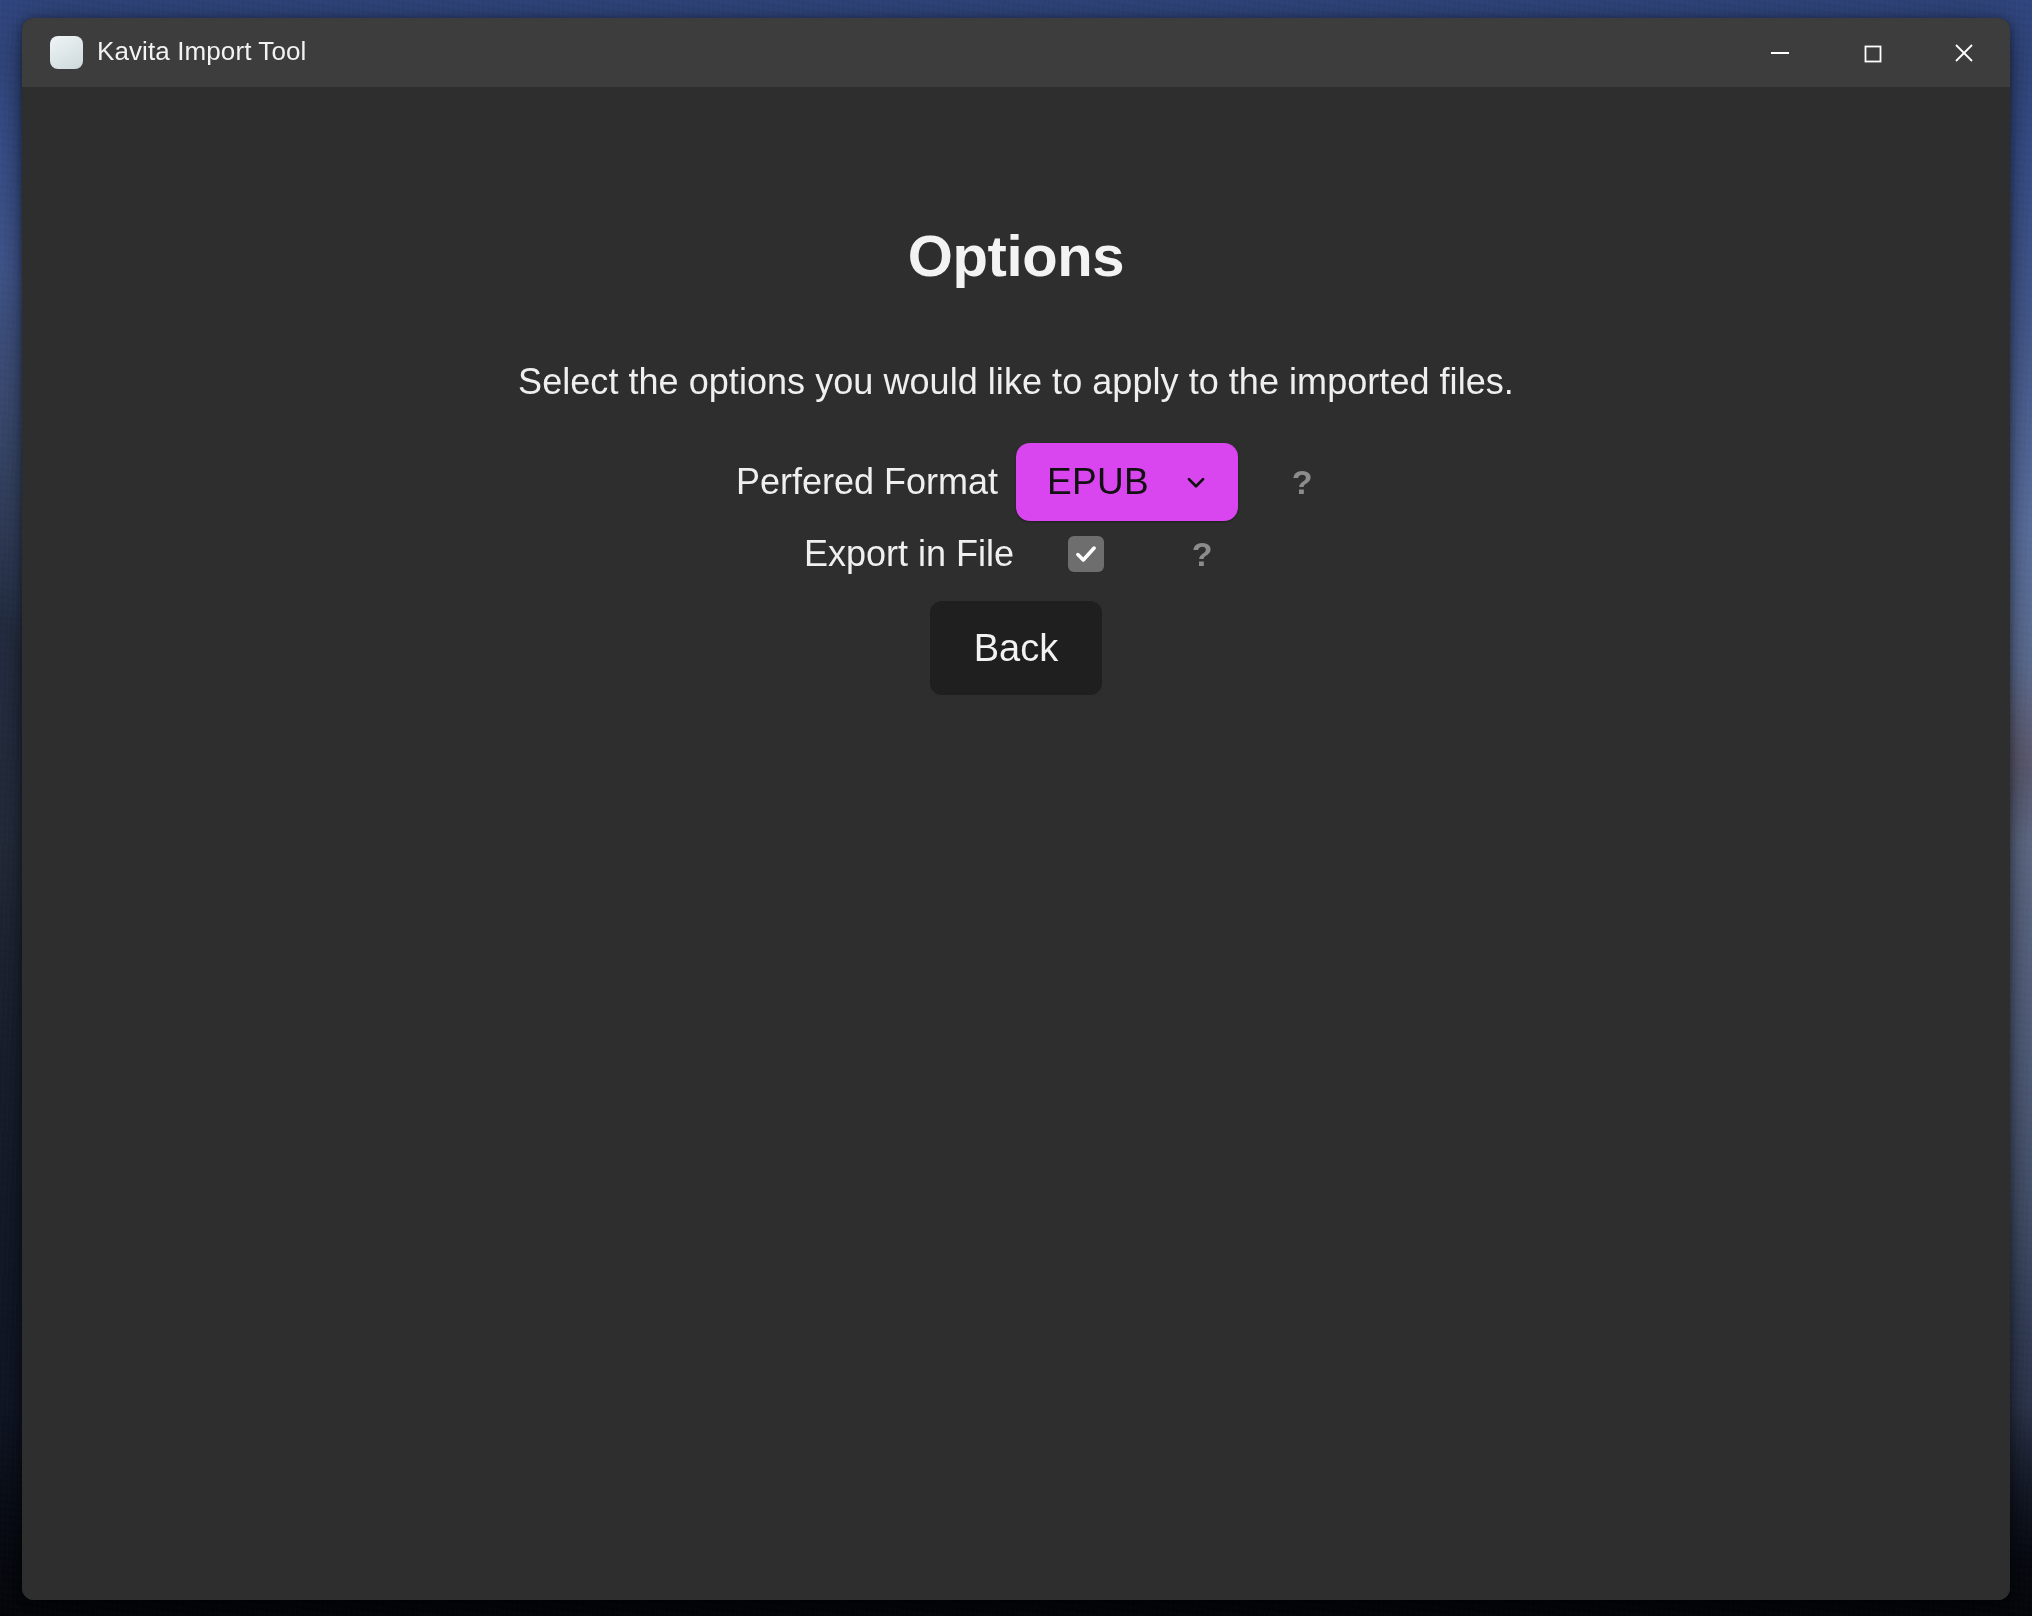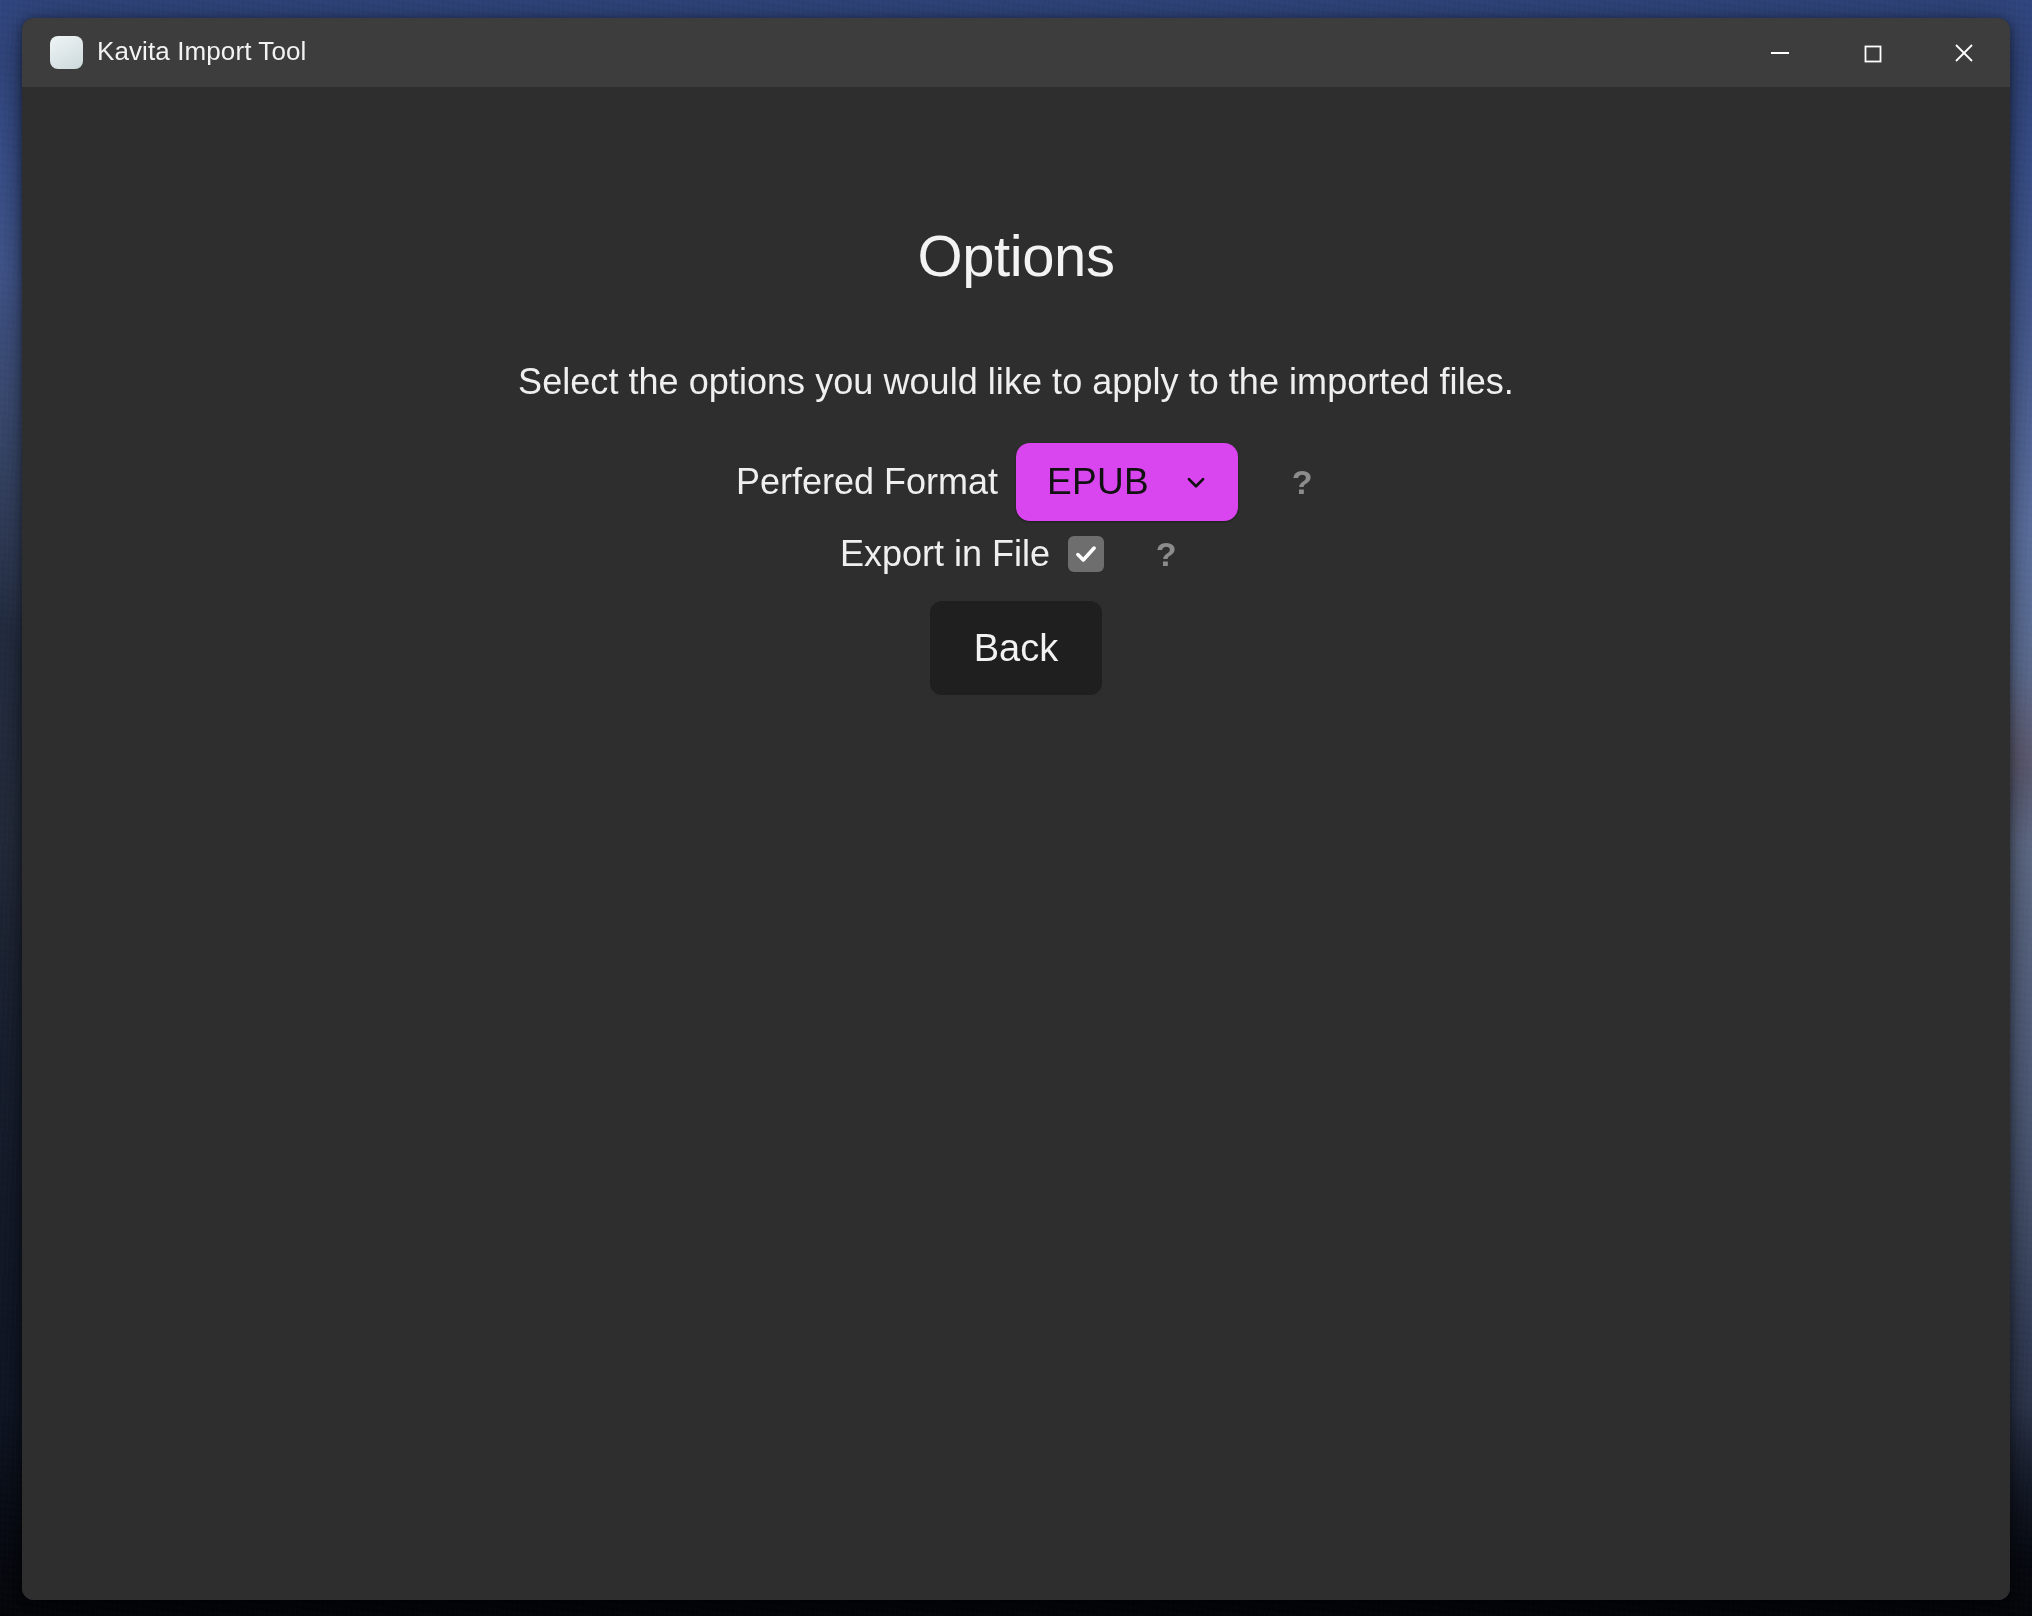--- a/index.html
+++ b/index.html
@@ -130,21 +130,21 @@
     background: #2e2e2e;
     padding-top: 140px;
     display: flex;
     flex-direction: column;
     align-items: center;
   }
 
   #page-title {
     color: #f3f3f3;
     font-size: 58px;
-    font-weight: normal;
+    font-weight: bold;
     letter-spacing: -0.4px;
     line-height: 1;
   }
 
   #page-subtitle {
     margin-top: 76px;
     color: #efefef;
     font-size: 36px;
     font-weight: 400;
     letter-spacing: .05px;
@@ -202,20 +202,21 @@
     color: #8c8c8c;
     font-size: 34px;
     font-weight: bold;
     cursor: default;
   }
   #help-format { margin-left: 38px; }
   #help-export { margin-left: 36px; }
 
   #row-export {
     margin-top: 12px;
+    gap: 36px;
   }
 
   .checkbox {
     margin-left: 18px;
     width: 36px;
     height: 36px;
     border-radius: 6px;
     background: #6e6e6e;
     display: flex;
     align-items: center;

